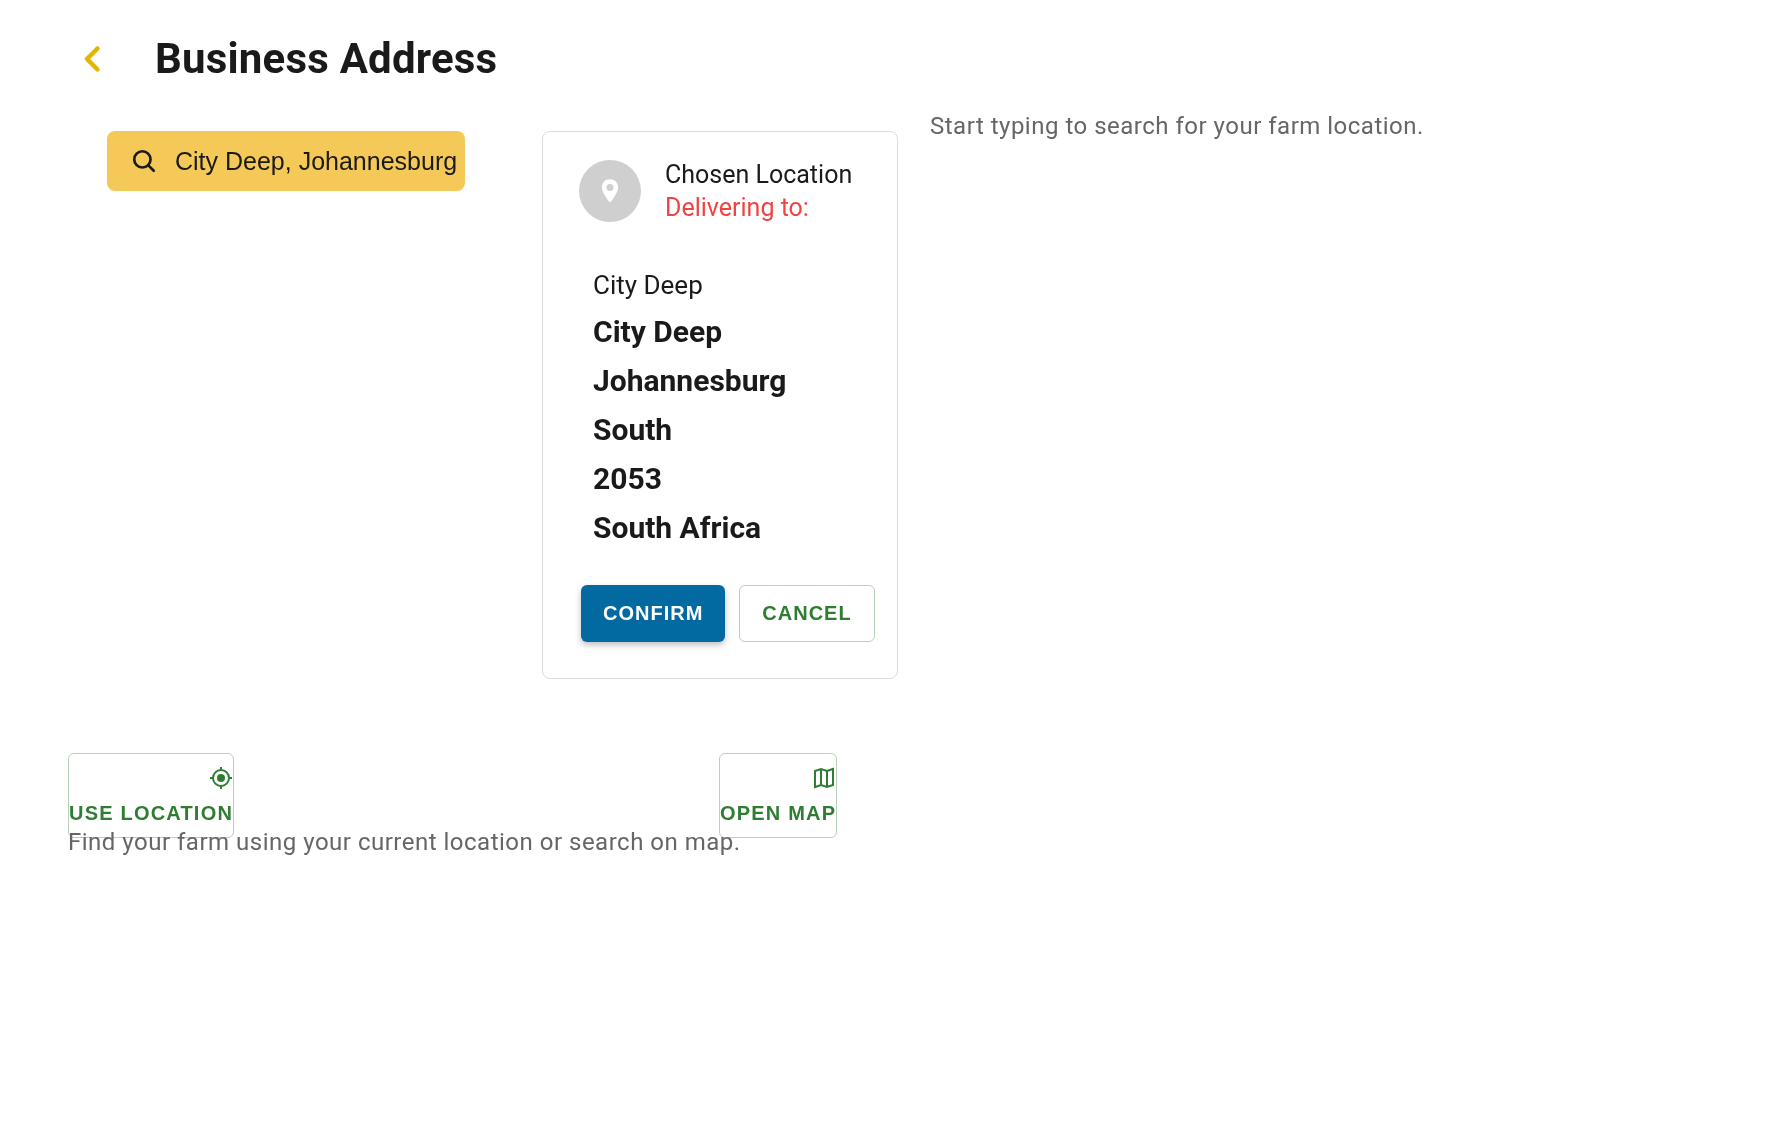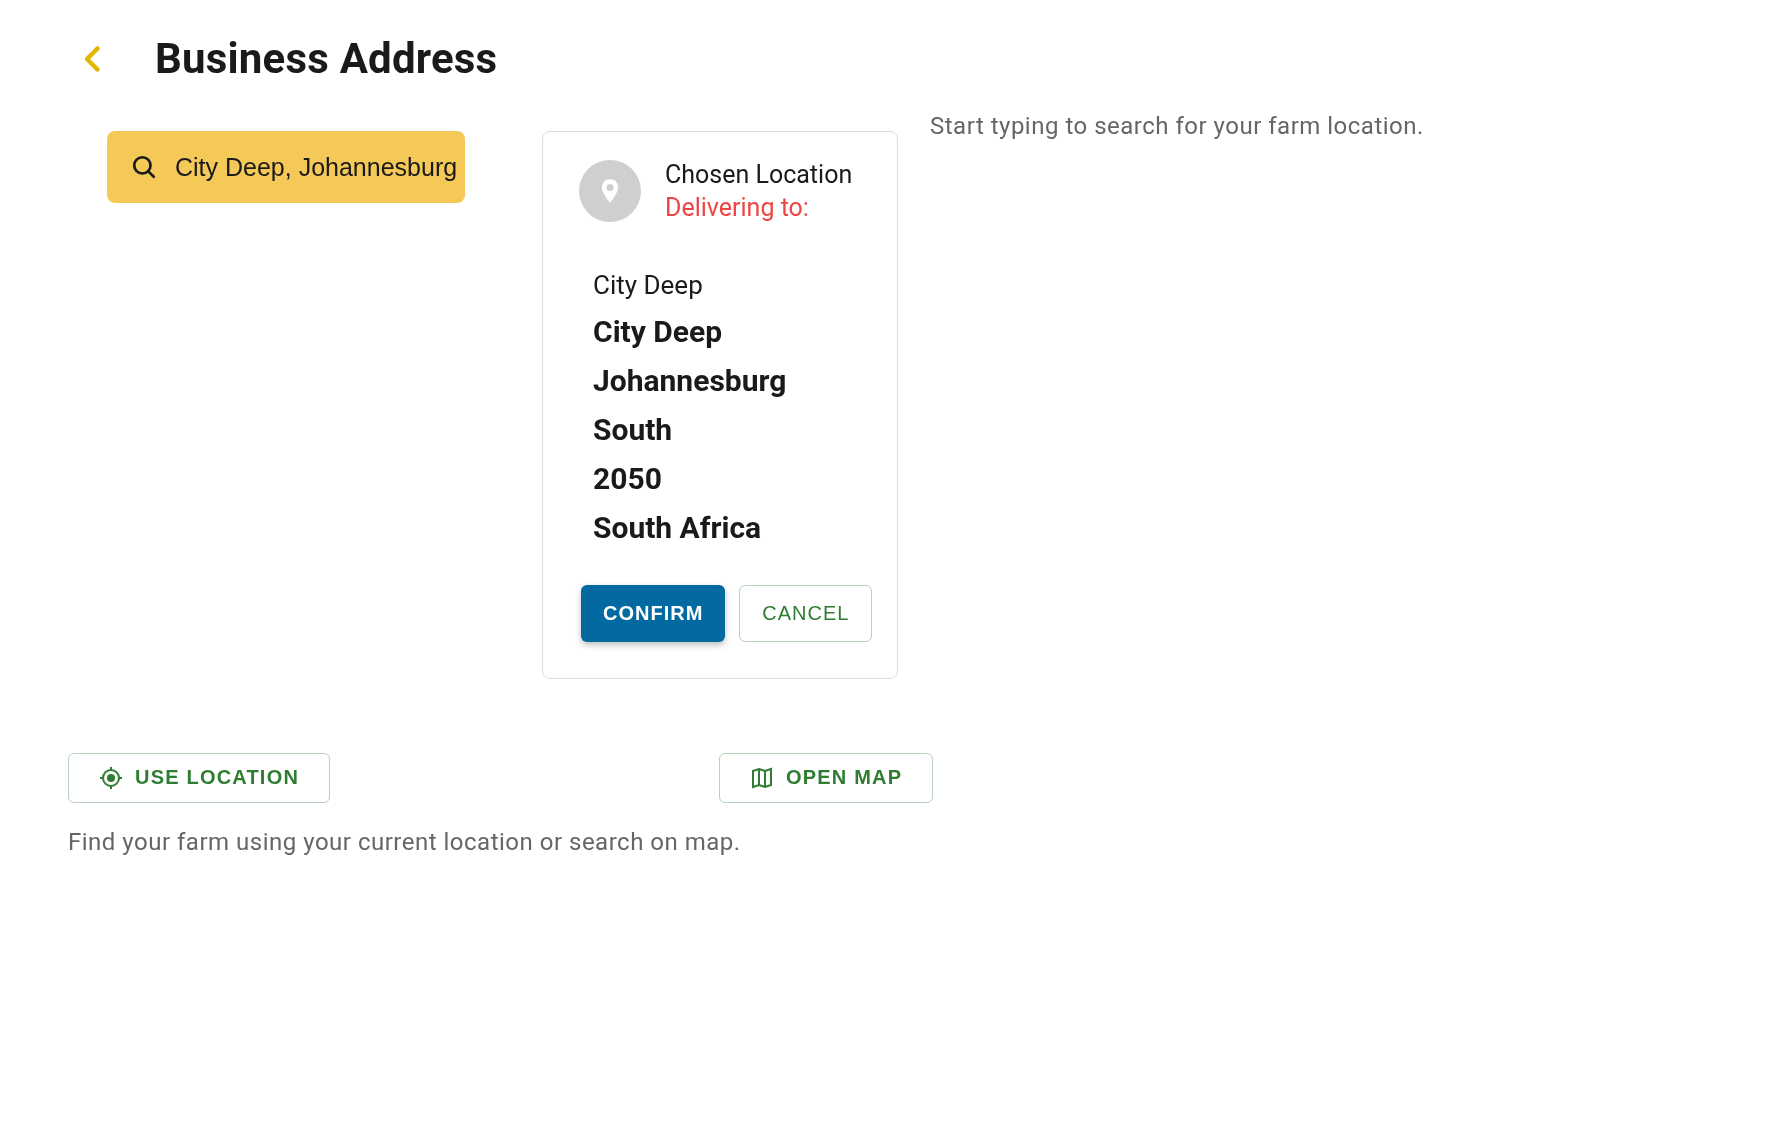--- a/index.html
+++ b/index.html
@@ -6,39 +6,39 @@
   html, body { width: 1790px; height: 1144px; background: #fff; font-family: -apple-system, BlinkMacSystemFont, "Segoe UI", Roboto, Helvetica, Arial, sans-serif; color: #1a1a1a; }
   .page { position: relative; width: 100%; height: 100%; }
 
   .header { position: absolute; left: 75px; top: 34px; display: flex; align-items: center; gap: 44px; }
   .back-chevron { width: 36px; height: 36px; cursor: pointer; }
   .back-chevron svg { width: 36px; height: 36px; stroke: #e2b700; stroke-width: 3; fill: none; }
   .page-title { font-size: 42px; font-weight: 700; color: #1a1a1a; letter-spacing: 0.2px; }
 
   .hint-text { position: absolute; left: 930px; top: 112px; font-size: 24px; color: #666; letter-spacing: 0.5px; }
 
-  .search-pill { position: absolute; left: 107px; top: 131px; width: 358px; height: 72px; background: #f5c957; border-radius: 8px; display: flex; align-items: center; padding: 0 24px; gap: 18px; cursor: text; }
+  .search-pill { position: absolute; left: 107px; top: 131px; width: 358px; height: 60px; background: #f5c957; border-radius: 8px; display: flex; align-items: center; padding: 0 24px; gap: 18px; cursor: text; }
   .search-pill .search-icon { width: 26px; height: 26px; }
   .search-pill .search-icon svg { width: 26px; height: 26px; stroke: #1a1a1a; stroke-width: 2.5; fill: none; }
   .search-pill input { border: none; outline: none; background: transparent; font-size: 25px; color: #1a1a1a; flex: 1; }
 
   .card { position: absolute; left: 542px; top: 131px; width: 356px; padding: 28px 36px 36px 36px; border: 1px solid #dcdcdc; border-radius: 8px; background: #fff; }
   .card-head { display: flex; align-items: center; gap: 24px; margin-bottom: 48px; }
   .pin-circle { width: 62px; height: 62px; border-radius: 50%; background: #cfcfcf; display: flex; align-items: center; justify-content: center; }
   .pin-circle svg { width: 28px; height: 28px; fill: #fff; }
   .card-head-text .t1 { font-size: 25px; color: #1a1a1a; }
   .card-head-text .t2 { font-size: 25px; color: #ef4444; margin-top: 4px; }
   .addr-block { margin-left: 14px; margin-bottom: 40px; }
   .addr-block .line-small { font-size: 26px; color: #1a1a1a; margin-bottom: 14px; }
   .addr-block .line-big { font-size: 30px; font-weight: 700; color: #1a1a1a; margin-bottom: 14px; }
   .card-actions { display: flex; gap: 14px; margin-left: 2px; }
   .btn-confirm { background: #0369a1; color: #fff; font-size: 20px; font-weight: 700; letter-spacing: 1px; border: none; border-radius: 6px; padding: 16px 22px; cursor: pointer; box-shadow: 0 3px 6px rgba(0,0,0,0.25); }
-  .btn-cancel { background: #fff; color: #2e7d32; font-size: 20px; font-weight: 400; letter-spacing: 1px; border: 1px solid #b7d2b9; border-radius: 6px; padding: 16px 22px; cursor: pointer; }
+  .btn-cancel { background: #fff; color: #2e7d32; font-size: 20px; font-weight: 700; letter-spacing: 1px; border: 1px solid #b7d2b9; border-radius: 6px; padding: 16px 22px; cursor: pointer; }
 
-  .ghost-btn { position: absolute; background: #fff; border: 1px solid #b7d2b9; border-radius: 6px; padding: 12px 30px; display: flex; align-items: flex-start; gap: 12px; cursor: pointer; }
+  .ghost-btn { position: absolute; background: #fff; border: 1px solid #b7d2b9; border-radius: 6px; padding: 12px 0; display: flex; align-items: flex-end; gap: 12px; cursor: pointer; flex-direction: column; }
   .ghost-btn span { color: #2e7d32; font-size: 20px; font-weight: 700; letter-spacing: 1.2px; }
   .ghost-btn svg { width: 24px; height: 24px; stroke: #2e7d32; fill: none; stroke-width: 2; }
   #use-location { left: 68px; top: 753px; }
   #open-map { left: 719px; top: 753px; }
   #open-map svg { fill: #2e7d32; stroke: #2e7d32; }
 
   .footer-text { position: absolute; left: 68px; top: 828px; font-size: 24px; color: #666; letter-spacing: 0.5px; }
 </style>
 </head>
 <body>
@@ -76,21 +76,21 @@
       <div class="card-head-text">
         <div class="t1">Chosen Location</div>
         <div class="t2">Delivering to:</div>
       </div>
     </div>
     <div class="addr-block">
       <div class="line-small">City Deep</div>
       <div class="line-big">City Deep</div>
       <div class="line-big">Johannesburg</div>
       <div class="line-big">South</div>
-      <div class="line-big">2050</div>
+      <div class="line-big">2053</div>
       <div class="line-big">South Africa</div>
     </div>
     <div class="card-actions">
       <button class="btn-confirm">CONFIRM</button>
       <button class="btn-cancel">CANCEL</button>
     </div>
   </div>
 
   <button id="use-location" class="ghost-btn">
     <svg viewBox="0 0 24 24">

